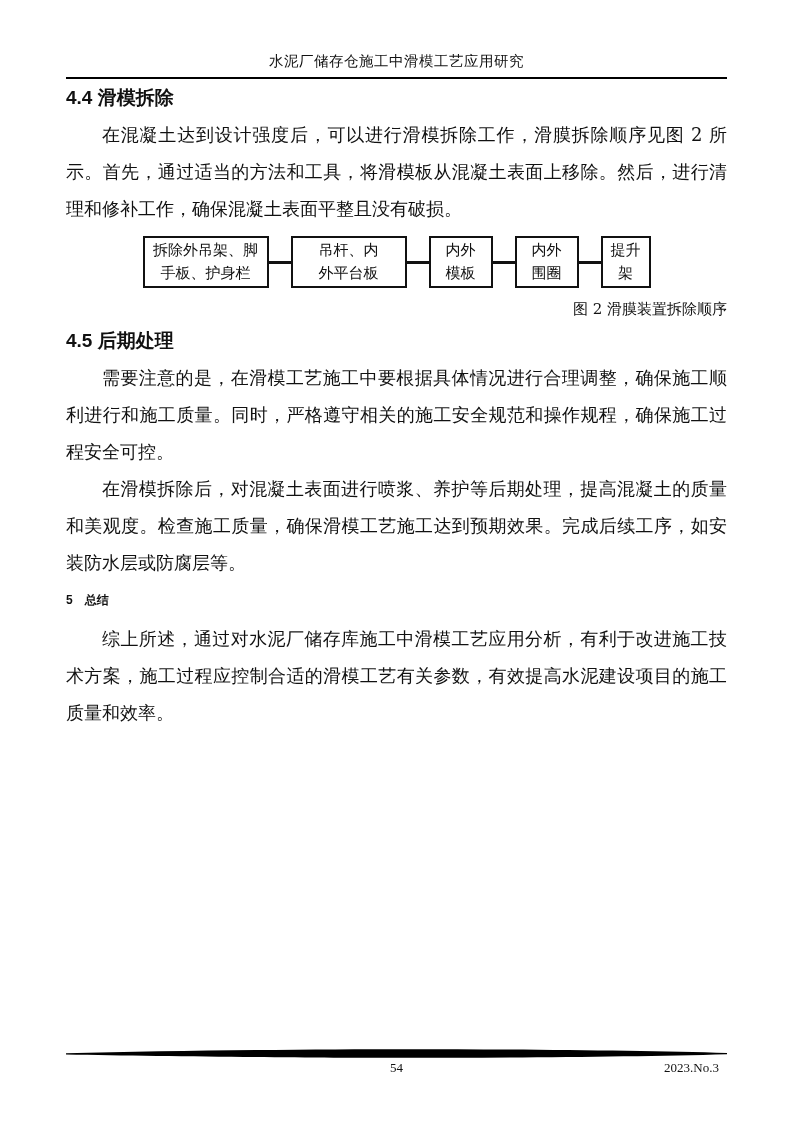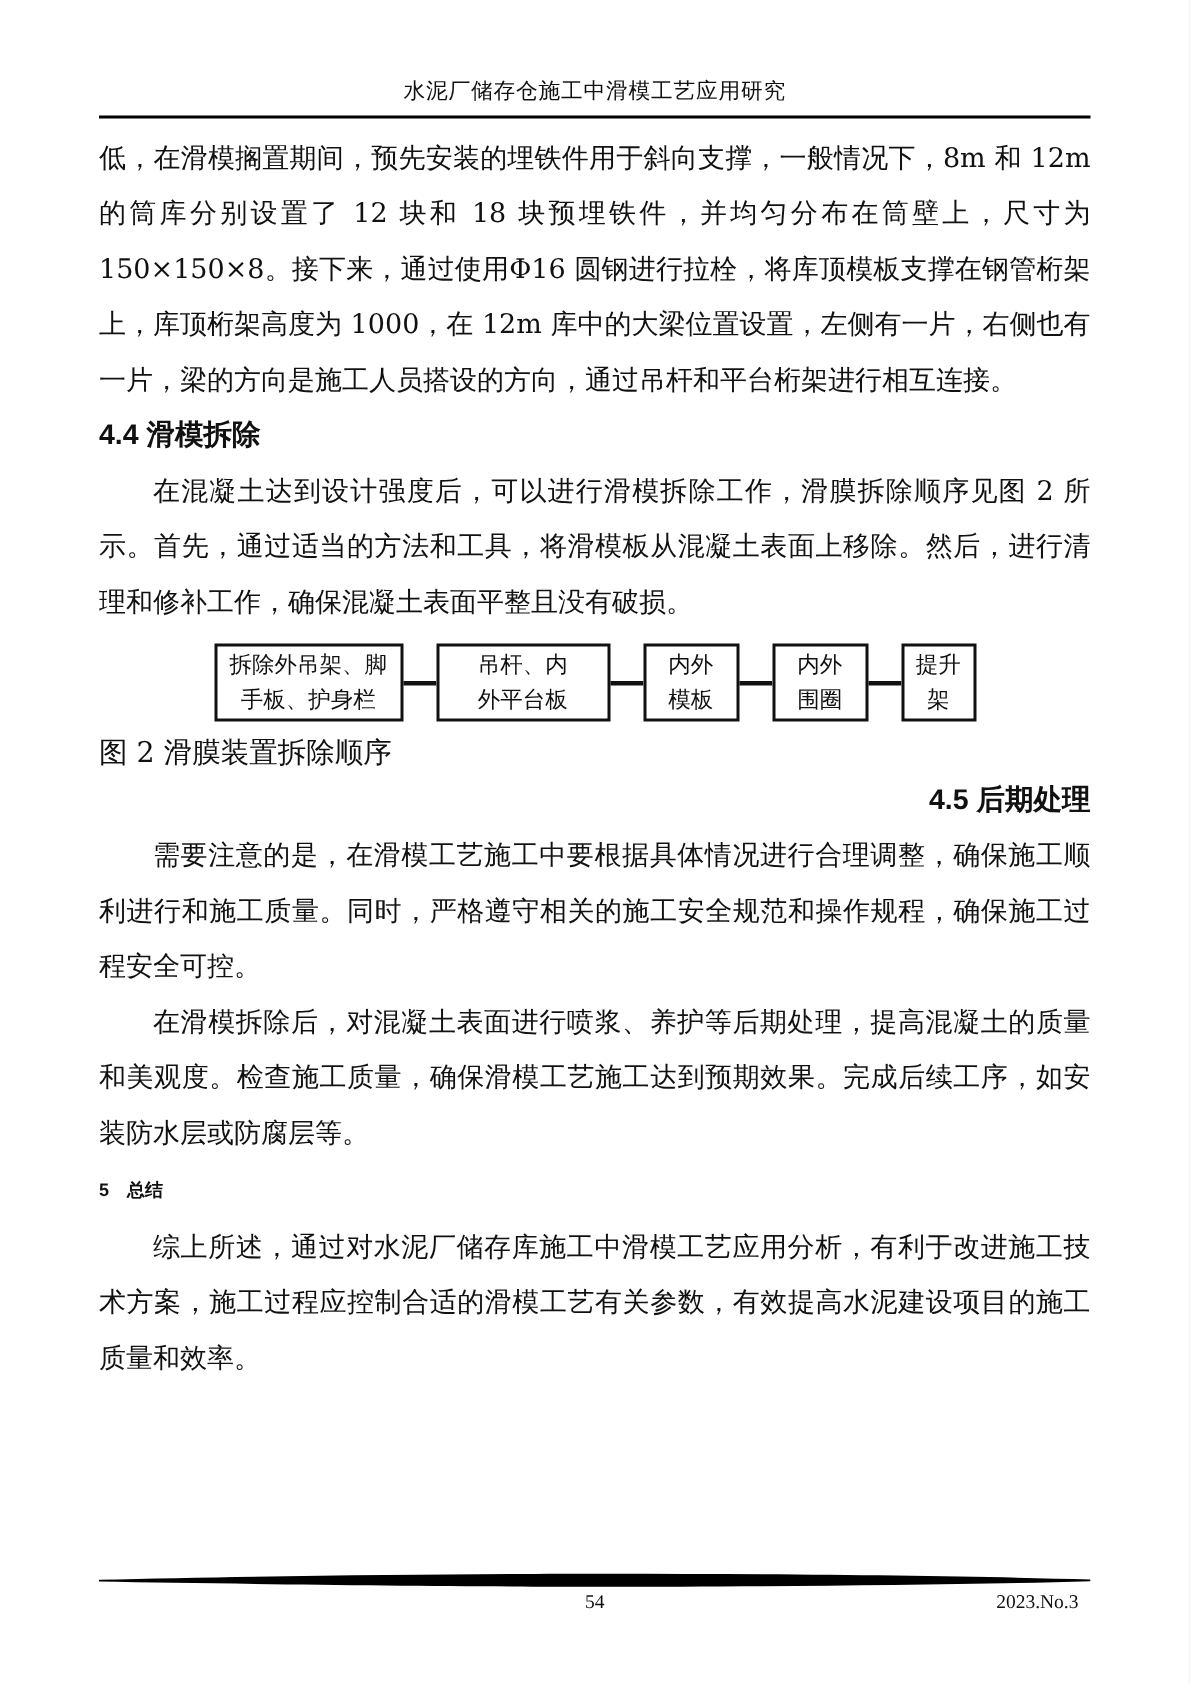--- a/index.html
+++ b/index.html
@@ -74,22 +74,22 @@
   .flow-box.b4 { width: 64px; }
   .flow-box.b5 { width: 50px; }
   .flow-connector {
     width: 22px;
     height: 3px;
     background: #111;
     flex: none;
   }
   .figure-caption {
     margin-top: 11px;
-    text-align: left;
-    font-size: 19px;
+    text-align: right;
+    font-size: 15px;
     line-height: 21px;
   }
   
   .footer {
     position: absolute;
     left: 66px;
     right: 66px;
     top: 1048px;
   }
   .footer-bar { display: block; width: 100%; height: 11px; }
@@ -114,21 +114,20 @@
 </head>
 <body>
 
 <div class="page">
 
   <div class="header">
     <div class="header-title">水泥厂储存仓施工中滑模工艺应用研究</div>
     <div class="header-rule"></div>
   </div>
 
-  <p class="para no-indent first">低，在滑模搁置期间，预先安装的埋铁件用于斜向支撑，一般情况下，8m 和 12m 的筒库分别设置了 12 块和 18 块预埋铁件，并均匀分布在筒壁上，尺寸为 150×150×8。接下来，通过使用Φ16 圆钢进行拉栓，将库顶模板支撑在钢管桁架上，库顶桁架高度为 1000，在 12m 库中的大梁位置设置，左侧有一片，右侧也有一片，梁的方向是施工人员搭设的方向，通过吊杆和平台桁架进行相互连接。</p>
 
   <h2 class="sec-heading">4.4 滑模拆除</h2>
 
   <p class="para">在混凝土达到设计强度后，可以进行滑模拆除工作，滑膜拆除顺序见图 2 所示。首先，通过适当的方法和工具，将滑模板从混凝土表面上移除。然后，进行清理和修补工作，确保混凝土表面平整且没有破损。</p>
 
   <div class="figure">
     <div class="flow">
       <div class="flow-box b1">
         <span>拆除外吊架、脚</span>
         <span>手板、护身栏</span>
@@ -150,21 +149,21 @@
       </div>
       <div class="flow-connector"></div>
       <div class="flow-box b5">
         <span>提升</span>
         <span>架</span>
       </div>
     </div>
     <div class="figure-caption">图 2 滑膜装置拆除顺序</div>
   </div>
 
-  <h2 class="sec-heading" style="margin-top:2px;text-align:right;">4.5 后期处理</h2>
+  <h2 class="sec-heading" style="margin-top:2px;">4.5 后期处理</h2>
 
   <p class="para">需要注意的是，在滑模工艺施工中要根据具体情况进行合理调整，确保施工顺利进行和施工质量。同时，严格遵守相关的施工安全规范和操作规程，确保施工过程安全可控。</p>
   <p class="para">在滑模拆除后，对混凝土表面进行喷浆、养护等后期处理，提高混凝土的质量和美观度。检查施工质量，确保滑模工艺施工达到预期效果。完成后续工序，如安装防水层或防腐层等。</p>
 
   <h2 class="sec-heading big">5　总结</h2>
 
   <p class="para">综上所述，通过对水泥厂储存库施工中滑模工艺应用分析，有利于改进施工技术方案，施工过程应控制合适的滑模工艺有关参数，有效提高水泥建设项目的施工质量和效率。</p>
 
   <div class="footer">
     <svg class="footer-bar" viewBox="0 0 661 11" preserveAspectRatio="none" xmlns="http://www.w3.org/2000/svg">

